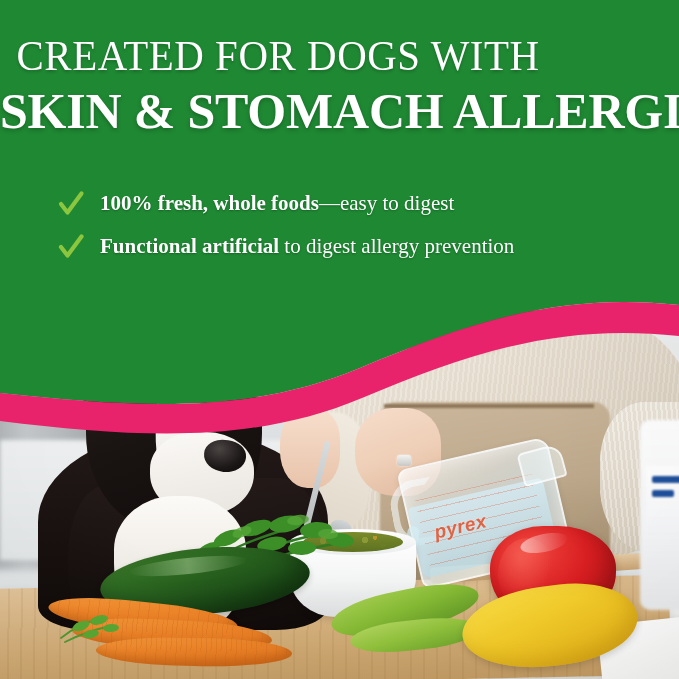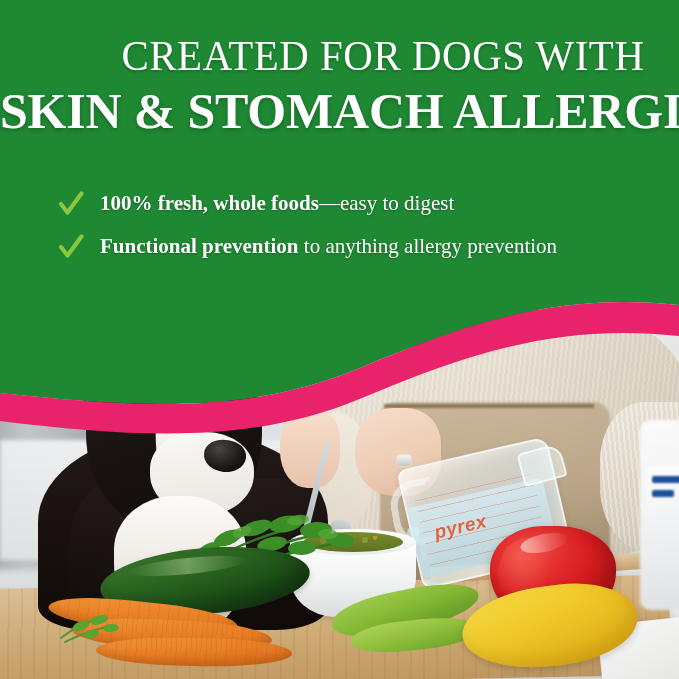--- a/index.html
+++ b/index.html
@@ -56,21 +56,21 @@
     background: radial-gradient(ellipse 78% 62% at 50% 30%,
        rgba(255,255,255,0.06) 0%, rgba(0,0,0,0.00) 55%, rgba(0,0,0,0.16) 100%);
     pointer-events: none;
   }
 
   
   .headline {
     position: absolute;
     left: 0; top: 34px;
     width: 661px;
-    text-align: right;
+    text-align: left;
     z-index: 6;
     line-height: 1;
   }
   .headline-line1 {
     display: block;
     color: #ffffff;
     font-family: "Liberation Serif", "DejaVu Serif", serif;
     font-weight: 400;
     font-size: 43px;
     letter-spacing: 0.6px;
@@ -603,21 +603,21 @@
       <div class="bullet-text">
         <span class="b">100% fresh, whole foods</span><span class="n">—easy to digest</span>
       </div>
     </div>
 
     <div class="bullet-row">
       <svg class="check-icon" viewBox="0 0 30 30">
         <path d="M5 15 L11.5 23.5 L25.5 4.5" fill="none" stroke="#8cc63f" stroke-width="4.2" stroke-linecap="round" stroke-linejoin="round"></path>
       </svg>
       <div class="bullet-text">
-        <span class="b">Functional prevention</span><span class="n"> to anything allergy prevention</span>
+        <span class="b">Functional artificial</span><span class="n"> to digest allergy prevention</span>
       </div>
     </div>
 
 
   </div>
 
   <div class="photo">
     <div class="photo-inner">
 
       <div class="kitchen-wall"></div>

